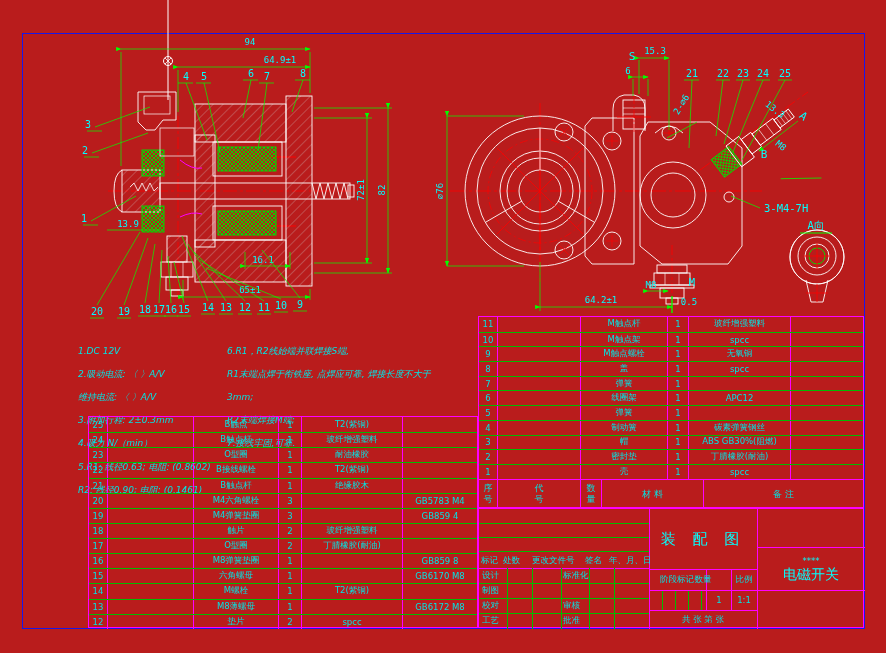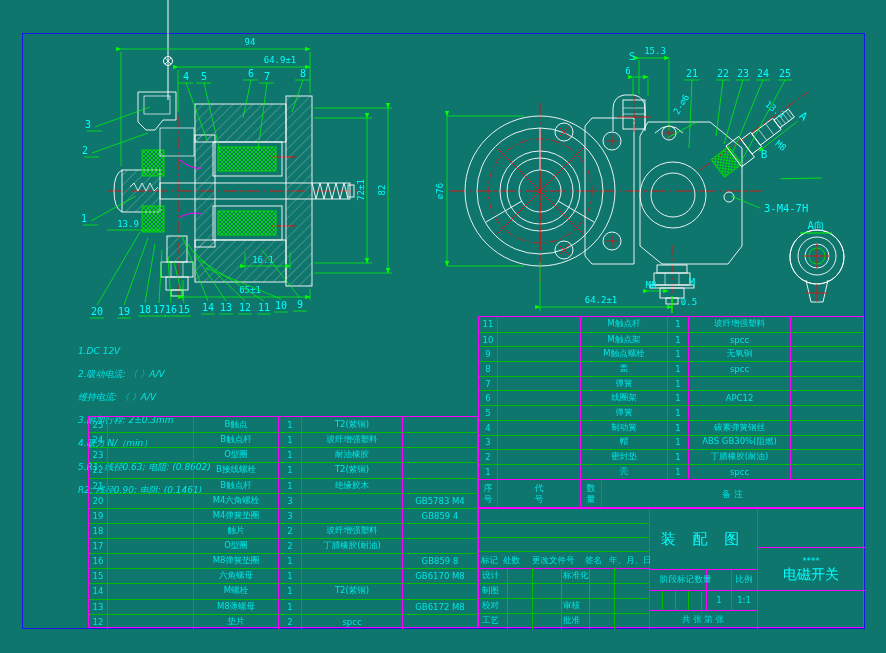--- a/index.html
+++ b/index.html
@@ -1,16 +1,16 @@
 <!DOCTYPE html>
 <html><head>
 <meta charset="utf-8">
 <style>
   html,body{margin:0;padding:0;background:#000;}
-  #canvas{position:relative;width:886px;height:653px;background:#0f766e;overflow:hidden;
+  #canvas{position:relative;width:886px;height:653px;background:#b91c1c;overflow:hidden;
           font-family:"DejaVu Sans","Liberation Sans",sans-serif;}
   #border{position:absolute;left:22px;top:33px;width:841px;height:594px;border:1px solid #1717e8;}
   svg text{fill:#00ffff;font-family:"DejaVu Sans Mono","DejaVu Sans",monospace;font-size:9.5px;}
   svg .dim{font-size:9px;}
   svg .co{font-size:10px;}
   .notes{position:absolute;color:#00e5e5;font-size:9px;line-height:11.6px;white-space:pre-line;font-style:italic;}
   
   .bom{position:absolute;border:1px solid #ff00ff;box-sizing:border-box;}
   .bom-row{display:flex;box-sizing:border-box;border-top:1px solid #00bb00;}
   .bom-row:first-child{border-top:none;}
@@ -301,20 +301,27 @@
 
 <div class="notes" style="left:78px;top:334px;width:150px">
   <div>1.DC  12V</div>
   <div>2.吸动电流: 〈        〉A/V</div>
   <div>   维持电流: 〈        〉A/V</div>
   <div>3.附加行程: 2±0.3mm</div>
   <div>4.吸力    N/（min）</div>
   <div>5.R1: 线径0.63;  电阻: (0.8602)</div>
   <div>   R2: 线径0.90;  电阻: (0.1461)</div>
 </div>
+<div class="notes" style="left:227px;top:334px;width:250px">
+  <div>6.R1，R2线始端并联焊接S端,</div>
+  <div>   R1末端点焊于衔铁座, 点焊应可靠, 焊接长度不大于</div>
+  <div>3mm;</div>
+  <div>   R2末端焊接M端;</div>
+  <div>7.接线牢固,可靠.</div>
+</div>
 
 <div id="bom-left" class="bom bl" style="left:88px;top:416px;width:390px;height:212px">
       <div class="bom-row" style="height: 15.14px;">
         <div class="bom-cell c-seq">25</div>
         <div class="bom-cell c-code"></div>
         <div class="bom-cell c-name">B触点</div>
         <div class="bom-cell c-qty">1</div>
         <div class="bom-cell c-mat">T2(紫铜)</div>
         <div class="bom-cell c-rem"></div>
       </div>
@@ -514,20 +521,21 @@
           <div class="bom-cell c-rem"></div>
         </div>
       </div>
   <div class="bom-head" style="height:29px">
     <div class="bom-cell c-seq">序
 号</div>
     <div class="bom-cell c-code">代
 号</div>
     <div class="bom-cell c-qty">数
 量</div>
+    <div class="bom-cell c-mat">材      料</div>
     <div class="bom-cell c-rem">备    注</div>
   </div>
 </div>
 
 <div class="tb">
 
   <div class="vline" style="left:170px;top:0;width:1px;height:120px"></div>
   <div class="vline" style="left:278px;top:0;width:1px;height:120px"></div>
 
   <div class="gline" style="left:0;top:14px;width:170px;height:1px"></div>

